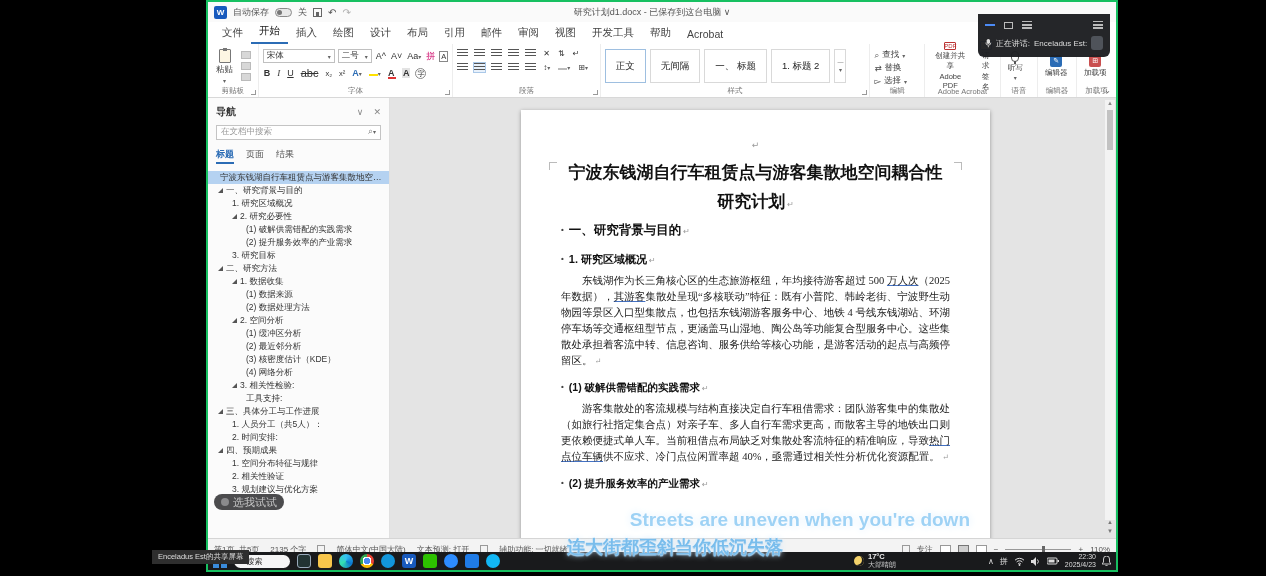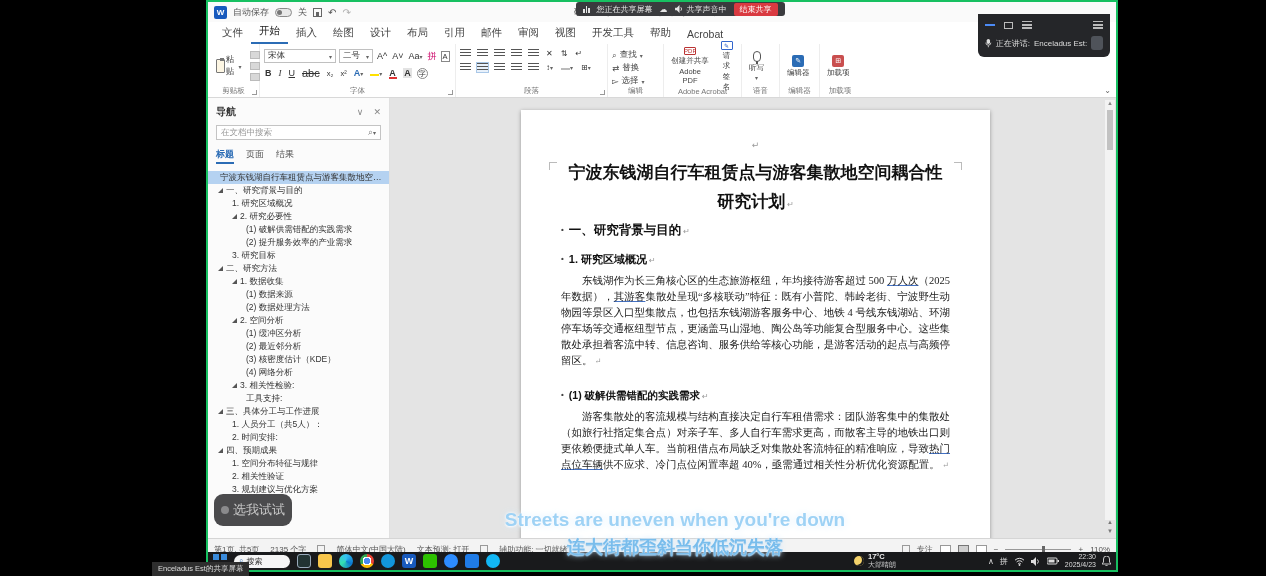--- a/index.html
+++ b/index.html
@@ -24,21 +24,21 @@
 
 
 .tabsrow{position:absolute;left:0;top:20px;width:100%;height:22px;background:#fff;display:flex;align-items:flex-end;padding-left:6px;font-size:10.5px}
 .rtab{padding:3px 8px 4px;color:#444;white-space:nowrap}
 .rtab.active{font-weight:normal;color:#222;border-bottom:2.5px solid #2b6cb5}
 
 
 .ribbon{position:absolute;left:0;top:42px;width:100%;height:54px;background:#fff;border-bottom:1px solid #d8d8d8;display:flex}
 .rgroup{position:relative;height:100%;border-right:1px solid #ededed;padding:4px 4px 13px;display:flex;gap:4px}
 .glabel{position:absolute;bottom:1px;left:0;right:0;text-align:center;font-size:7.5px;color:#777;white-space:nowrap}
-.bigbtn{display:flex;flex-direction:row;align-items:center;justify-content:center;font-size:8.5px;color:#444;gap:1px;padding:0 4px}
+.bigbtn{display:flex;flex-direction:column;align-items:center;justify-content:center;font-size:8.5px;color:#444;gap:1px;padding:0 4px}
 .clip{width:12px;height:14px;border:1px solid #777;border-radius:1px;position:relative;background:#fdf6e3}
 .clip::before{content:"";position:absolute;left:3px;top:-2px;width:4px;height:3px;background:#777}
 .smcol{display:flex;flex-direction:column;gap:3px;justify-content:center}
 .smico{width:10px;height:8px;background:#d8d8d8;border:1px solid #bbb}
 .fcol{display:flex;flex-direction:column;gap:4px;justify-content:flex-start;padding-top:1px}
 .frow{display:flex;gap:3px;align-items:center}
 .fsel{border:1px solid #c0c0c0;font-size:8.5px;height:14px;display:flex;align-items:center;gap:3px;padding:0 3px;color:#333;white-space:nowrap}
 .mb{font-size:9px;color:#333;padding:0 1px;white-space:nowrap}
 .mb b{font-weight:bold}
 .mb i{font-family:"Liberation Serif",serif}
@@ -56,42 +56,42 @@
 .micico::after{content:"";position:absolute;left:2px;bottom:-3px;width:2px;height:3px;background:#555}
 .edico{width:12px;height:12px;background:#2b6cb5;border-radius:2px;color:#fff;font-size:7px;display:flex;align-items:center;justify-content:center}
 .adico{width:12px;height:12px;background:#c94f4f;border-radius:2px;color:#fff;font-size:7px;display:flex;align-items:center;justify-content:center}
 .rib-collapse{position:absolute;right:5px;bottom:2px;font-size:8px;color:#666}
 .lnch{position:absolute;right:2px;bottom:2px;width:5px;height:5px;border-right:1px solid #999;border-bottom:1px solid #999}
 
 
 .navpane{position:absolute;left:0;top:96px;width:182px;height:440px;background:#fbfbfb;border-right:1px solid #e0e0e0;padding:7px 8px 0;overflow:hidden}
 .nav-head{display:flex;align-items:center;font-size:10px;font-weight:bold;color:#333}
 .nav-head .sp{margin-left:auto;display:flex;gap:10px;color:#888;font-weight:normal;font-size:9px}
-.nav-search{margin-top:6px;height:15px;border:1px solid #c4c4c4;background:#fff;display:flex;align-items:center;font-size:8.5px;color:#999;padding:0 4px}
+.nav-search{margin-top:6px;height:15px;border:1px solid #c4c4c4;background:#fff;display:flex;align-items:flex-start;font-size:8.5px;color:#999;padding:0 4px}
 .nav-search .mag{margin-left:auto;color:#777;font-size:9px}
 .nav-tabs{display:flex;gap:12px;margin-top:8px;font-size:9px;color:#555}
 .ntab.active{color:#2b6cb5;font-weight:bold;border-bottom:2px solid #2b6cb5;padding-bottom:1px}
 .nav-list{margin-top:7px;font-size:8.5px;color:#333}
 .nrow{display:flex;align-items:center;height:13px;white-space:nowrap;overflow:hidden}
 .l1{padding-left:2px}.l2{padding-left:16px}.l3{padding-left:30px}
 .tri{width:0;height:0;border-left:5px solid transparent;border-bottom:5px solid #555;margin-right:3px;flex:none}
 .nrow.sel{background:#b5d2f1;margin:0 -8px;padding-left:12px}
-.float-pill{position:absolute;left:6px;top:396px;height:32px;background:#4b4b4d;border-radius:9px;color:#c9c9c9;font-size:13px;display:flex;align-items:center;gap:4px;padding:0 7px}
+.float-pill{position:absolute;left:6px;top:396px;height:16px;background:#4b4b4d;border-radius:9px;color:#c9c9c9;font-size:11px;display:flex;align-items:center;gap:4px;padding:0 7px}
 .float-pill .dot{width:8px;height:8px;border-radius:50%;background:#8a8a8c}
 
 
 .docarea{position:absolute;left:182px;top:96px;right:0;height:440px;background:#e4e4e4;overflow:hidden}
 .page{position:absolute;left:131px;top:12px;width:469px;height:560px;background:#fff;box-shadow:0 1px 4px rgba(0,0,0,.35);padding:30px 40px 0}
 .pgmark{text-align:center;color:#999;font-size:9px;height:12px}
 .pil{color:#999;font-size:8px;font-weight:normal;margin-left:2px}
 .blt{color:#444;margin-right:5px;font-size:8px;vertical-align:2px}
 .dtitle{margin-top:6px;font-size:17px;line-height:29px;font-weight:bold;text-align:center;color:#111}
 .dh1{margin-top:3px;font-size:12.5px;font-weight:bold;color:#111}
 .dh2{margin-top:13px;font-size:11px;font-weight:bold;color:#111}
-.dh3{margin-top:19px;font-size:10.5px;font-weight:bold;color:#111}
+.dh3{margin-top:11px;font-size:10.5px;font-weight:bold;color:#111}
 .dp{margin-top:6px;font-size:10.5px;line-height:16px;text-align:justify;text-indent:21px;color:#222;font-family:"Liberation Serif","DejaVu Serif",serif}
 .u{text-decoration:underline;text-decoration-color:#4472c4}
 .cropL{position:absolute;left:28px;top:52px;width:8px;height:8px;border-left:1px solid #bbb;border-top:1px solid #bbb}
 .cropR{position:absolute;right:28px;top:52px;width:8px;height:8px;border-right:1px solid #bbb;border-top:1px solid #bbb}
 .vscroll{position:absolute;right:1px;top:2px;width:10px;height:420px;background:#f3f3f3;display:flex;flex-direction:column;align-items:center;font-size:6px;color:#888}
 .vthumb{width:6px;height:40px;background:#c2c2c2;margin-top:4px}
 .pgbtns{position:absolute;right:1px;bottom:4px;width:10px;display:flex;flex-direction:column;align-items:center;font-size:6px;color:#777;gap:3px}
 
 
 .statusbar{position:absolute;left:0;top:536px;width:100%;height:22px;background:#f3f3f3;border-top:1px solid #d5d5d5;display:flex;align-items:center;font-size:8px;color:#555;padding:0 6px;gap:11px;white-space:nowrap}
@@ -131,24 +131,24 @@
 .bars i{width:1.5px;background:#e6e6e6;display:block}
 .stopbtn{background:#d93a41;color:#fff;border-radius:2px;padding:1px 6px;font-size:8px}
 .meet-panel{position:absolute;left:978px;top:14px;width:132px;height:43px;background:rgba(30,31,34,.97);border-radius:0 0 6px 6px;z-index:30;color:#ddd;padding:4px 7px}
 .mp-row1{display:flex;align-items:center;gap:9px;height:14px}
 .mp-min{width:10px;height:2px;background:#4c8bf5}
 .mp-sq{width:9px;height:7px;border:1px solid #bbb}
 .mp-grid{width:10px;height:8px;background:repeating-linear-gradient(to bottom,#bbb 0 1.5px,transparent 1.5px 3.2px)}
 .mp-list{margin-left:auto;width:10px;height:8px;background:repeating-linear-gradient(to bottom,#bbb 0 1.5px,transparent 1.5px 3.2px)}
 .mp-row2{display:flex;align-items:center;gap:4px;margin-top:4px;font-size:8px;white-space:nowrap}
 .avatar{margin-left:auto;width:14px;height:14px;border-radius:3px;background:#5a5f66;opacity:.8}
-.share-tag{position:absolute;left:152px;top:562px;background:#2e2e2e;color:#ddd;font-size:7.5px;padding:2px 6px;z-index:40;white-space:nowrap}
-
-
-.sub-en{position:absolute;left:380px;top:509px;width:590px;text-align:center;font-size:19px;font-weight:bold;color:#9ed2f5;text-shadow:0 0 3px #fff,0 0 8px #d7ecff,0 1px 2px rgba(255,255,255,.85);z-index:50}
+.share-tag{position:absolute;left:152px;top:550px;background:#2e2e2e;color:#ddd;font-size:7.5px;padding:2px 6px;z-index:40;white-space:nowrap}
+
+
+.sub-en{position:absolute;left:380px;top:509px;width:590px;text-align:right;font-size:19px;font-weight:bold;color:#9ed2f5;text-shadow:0 0 3px #fff,0 0 8px #d7ecff,0 1px 2px rgba(255,255,255,.85);z-index:50}
 .sub-zh{position:absolute;left:380px;top:535px;width:590px;text-align:center;font-size:18px;font-weight:bold;color:#79bdec;text-shadow:0 0 2px #fff,0 0 6px #cfe8ff,0 1px 1px #4f9fd8;z-index:50}
 </style>
 </head>
 <body>
 
 <div id="screen">
 
   <div class="shared">
 
     <div class="titlebar">
@@ -251,20 +251,32 @@
             <span class="licon"></span>
             <span class="mb" style="font-size:8px">↕<span class="dd">▾</span></span>
             <span class="mb"><span class="cbar" style="background:#bbb"></span><span class="dd">▾</span></span>
             <span class="mb" style="font-size:8px">⊞<span class="dd">▾</span></span>
           </div>
         </div>
         <div class="glabel">段落</div>
         <span class="lnch"></span>
       </div>
 
+      <div class="rgroup" style="width:278px;align-items:center">
+        <span class="stcell first">正文</span>
+        <span class="stcell">无间隔</span>
+        <span class="stcell">一、 标题</span>
+        <span class="stcell">1. 标题 2</span>
+        <span class="stmore" style="height:34px">
+            <span>—</span>
+            <span>▾</span>
+          </span>
+        <div class="glabel">样式</div>
+        <span class="lnch"></span>
+      </div>
 
       <div class="rgroup" style="width:56px">
         <div class="fcol" style="gap:1px">
           <span class="erow">
               <span>⌕</span>
               <span>查找</span>
               <span class="dd">▾</span>
             </span>
           <span class="erow">
               <span>⇄</span>
@@ -435,20 +447,21 @@
       <div class="page">
         <span class="cropL"></span>
         <span class="cropR"></span>
         <div class="pgmark">↵</div>
         <div class="dtitle"><span>宁波东钱湖自行车租赁点与游客集散地空间耦合性研究计划</span><span class="pil">↵</span></div>
         <div class="dh1"><span class="blt">•</span><span>一、研究背景与目的</span><span class="pil">↵</span></div>
         <div class="dh2"><span class="blt">•</span><span>1. 研究区域概况</span><span class="pil">↵</span></div>
         <p class="dp"><span>东钱湖作为长三角核心区的生态旅游枢纽，年均接待游客超过 500 </span><span class="u">万人次</span><span>（2025 年数据），</span><span class="u">其游客</span><span>集散处呈现“多核联动”特征：既有小普陀、韩岭老街、宁波野生动物园等景区入口型集散点，也包括东钱湖游客服务中心、地铁 4 号线东钱湖站、环湖停车场等交通枢纽型节点，更涵盖马山湿地、陶公岛等功能复合型服务中心。这些集散处承担着客流中转、信息咨询、服务供给等核心功能，是游客活动的起点与高频停留区。</span><span class="pil">↵</span></p>
         <div class="dh3"><span class="blt">•</span><span>(1) 破解供需错配的实践需求</span><span class="pil">↵</span></div>
         <p class="dp"><span>游客集散处的客流规模与结构直接决定自行车租借需求：团队游客集中的集散处（如旅行社指定集合点）对亲子车、多人自行车需求更高，而散客主导的地铁出口则更依赖便捷式单人车。当前租借点布局缺乏对集散处客流特征的精准响应，导致</span><span class="u">热门点位车辆</span><span>供不应求、冷门点位闲置率超 40%，亟需通过相关性分析优化资源配置。</span><span class="pil">↵</span></p>
+        <div class="dh3"><span class="blt">•</span><span>(2) 提升服务效率的产业需求</span><span class="pil">↵</span></div>
       </div>
       <div class="vscroll">
         <span>▲</span>
         <span class="vthumb"></span>
       </div>
       <div class="pgbtns">
         <span>▲</span>
         <span>▼</span>
       </div>
     </div>
@@ -514,37 +527,20 @@
           </svg>
         <span class="clock"><span>22:30</span><br><span>2025/4/23</span></span>
         <svg class="tico" width="9" height="10" viewBox="0 0 9 10">
             <path d="M4.5 0a3 3 0 0 0-3 3v3L0 8h9L7.5 6V3a3 3 0 0 0-3-3z" fill="none" stroke="#ddd" stroke-width=".9"></path>
             <path d="M3.4 9a1.2 1.2 0 0 0 2.2 0" stroke="#ddd" fill="none"></path>
           </svg>
       </span>
     </div>
   </div>
 
-  <div class="share-banner">
-    <span class="bars">
-        <i style="height:4px"></i>
-        <i style="height:7px"></i>
-        <i style="height:5px"></i>
-      </span>
-    <span>您正在共享屏幕</span>
-    <span>☁</span>
-    <span style="display:flex;align-items:center;gap:3px">
-      <svg width="9" height="8" viewBox="0 0 10 9">
-          <path d="M0 3h2l3-3v9L2 6H0z" fill="#e6e6e6"></path>
-          <path d="M6.5 2.5a3 3 0 0 1 0 4" stroke="#e6e6e6" fill="none"></path>
-        </svg>
-      <span>共享声音中</span>
-    </span>
-    <span class="stopbtn">结束共享</span>
-  </div>
 
   <div class="meet-panel">
     <div class="mp-row1">
       <span class="mp-min"></span>
       <span class="mp-sq"></span>
       <span class="mp-grid"></span>
       <span class="mp-list"></span>
     </div>
     <div class="mp-row2">
       <svg width="8" height="11" viewBox="0 0 8 11">

